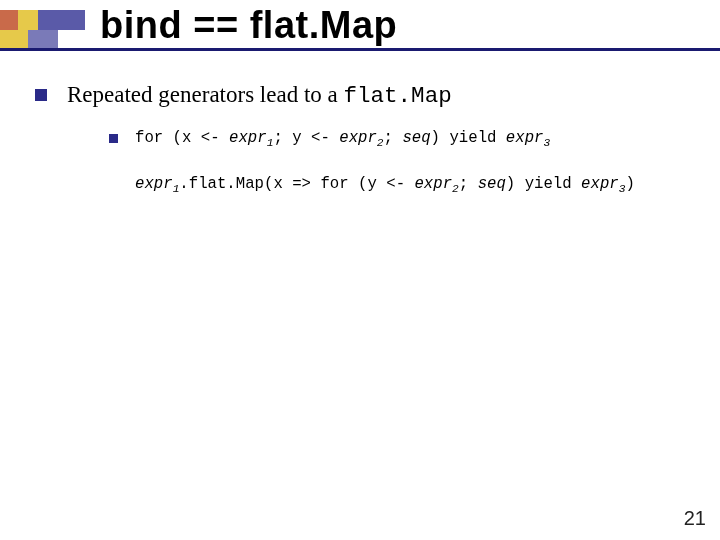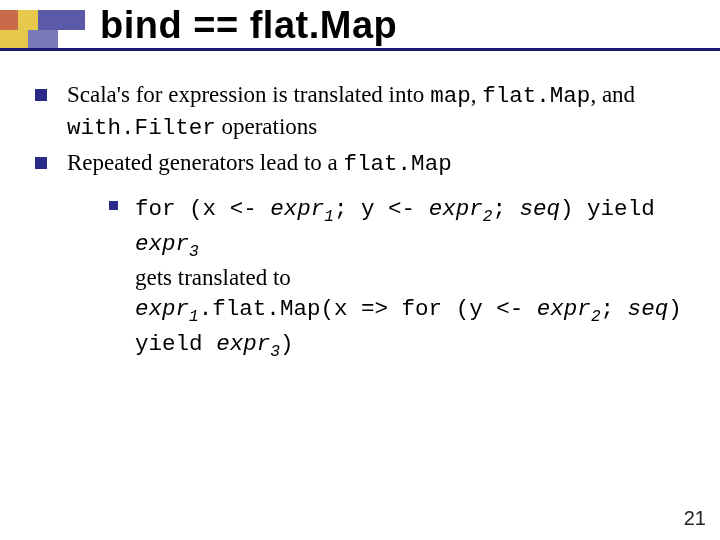--- a/index.html
+++ b/index.html
@@ -91,21 +91,21 @@
     left: 0;
     top: 9px;
     width: 12px;
     height: 12px;
     background: #2a2a88;
   }
   ul.sub {
     list-style: none;
     padding: 0;
     margin: 14px 0 4px 42px;
-    font-size: 23px;
+    font-size: 16px;
   }
   ul.sub > li {
     position: relative;
     padding-left: 26px;
     margin-bottom: 4px;
   }
   ul.sub > li::before {
     content: "";
     position: absolute;
     left: 0;
@@ -145,28 +145,25 @@
       <div class="b"></div>
     </div>
 </div>
 <div class="underline"></div>
 
 <div class="title">bind == flat.Map</div>
 
 <div class="content">
   <ul class="top">
     <li>
-      <span>Scala's for expression is translated into </span><span class="code">map</span><span>, </span><span class="code">flat.Map</span><span>, and </span><span class="code">with.Filter</span><span> operations</span>
-    </li>
-    <li>
       <span>Repeated generators lead to a </span><span class="code">flat.Map</span>
       <ul class="sub">
         <li>
           <span class="code">for (x &lt;- </span><span class="code ital">expr</span><span class="code subnum">1</span><span class="code">; y &lt;- </span><span class="code ital">expr</span><span class="code subnum">2</span><span class="code">; </span><span class="code ital">seq</span><span class="code">) yield </span><span class="code ital">expr</span><span class="code subnum">3</span><br>
-          <span>gets translated to</span><br>
+          <br>
           <span class="code ital">expr</span><span class="code subnum">1</span><span class="code">.flat.Map(x =&gt; for (y &lt;- </span><span class="code ital">expr</span><span class="code subnum">2</span><span class="code">; </span><span class="code ital">seq</span><span class="code">) yield </span><span class="code ital">expr</span><span class="code subnum">3</span><span class="code">)</span>
         </li>
       </ul>
     </li>
     <span class="gap"></span>
   </ul>
 </div>
 
 <div class="pagenum">21</div>
 

